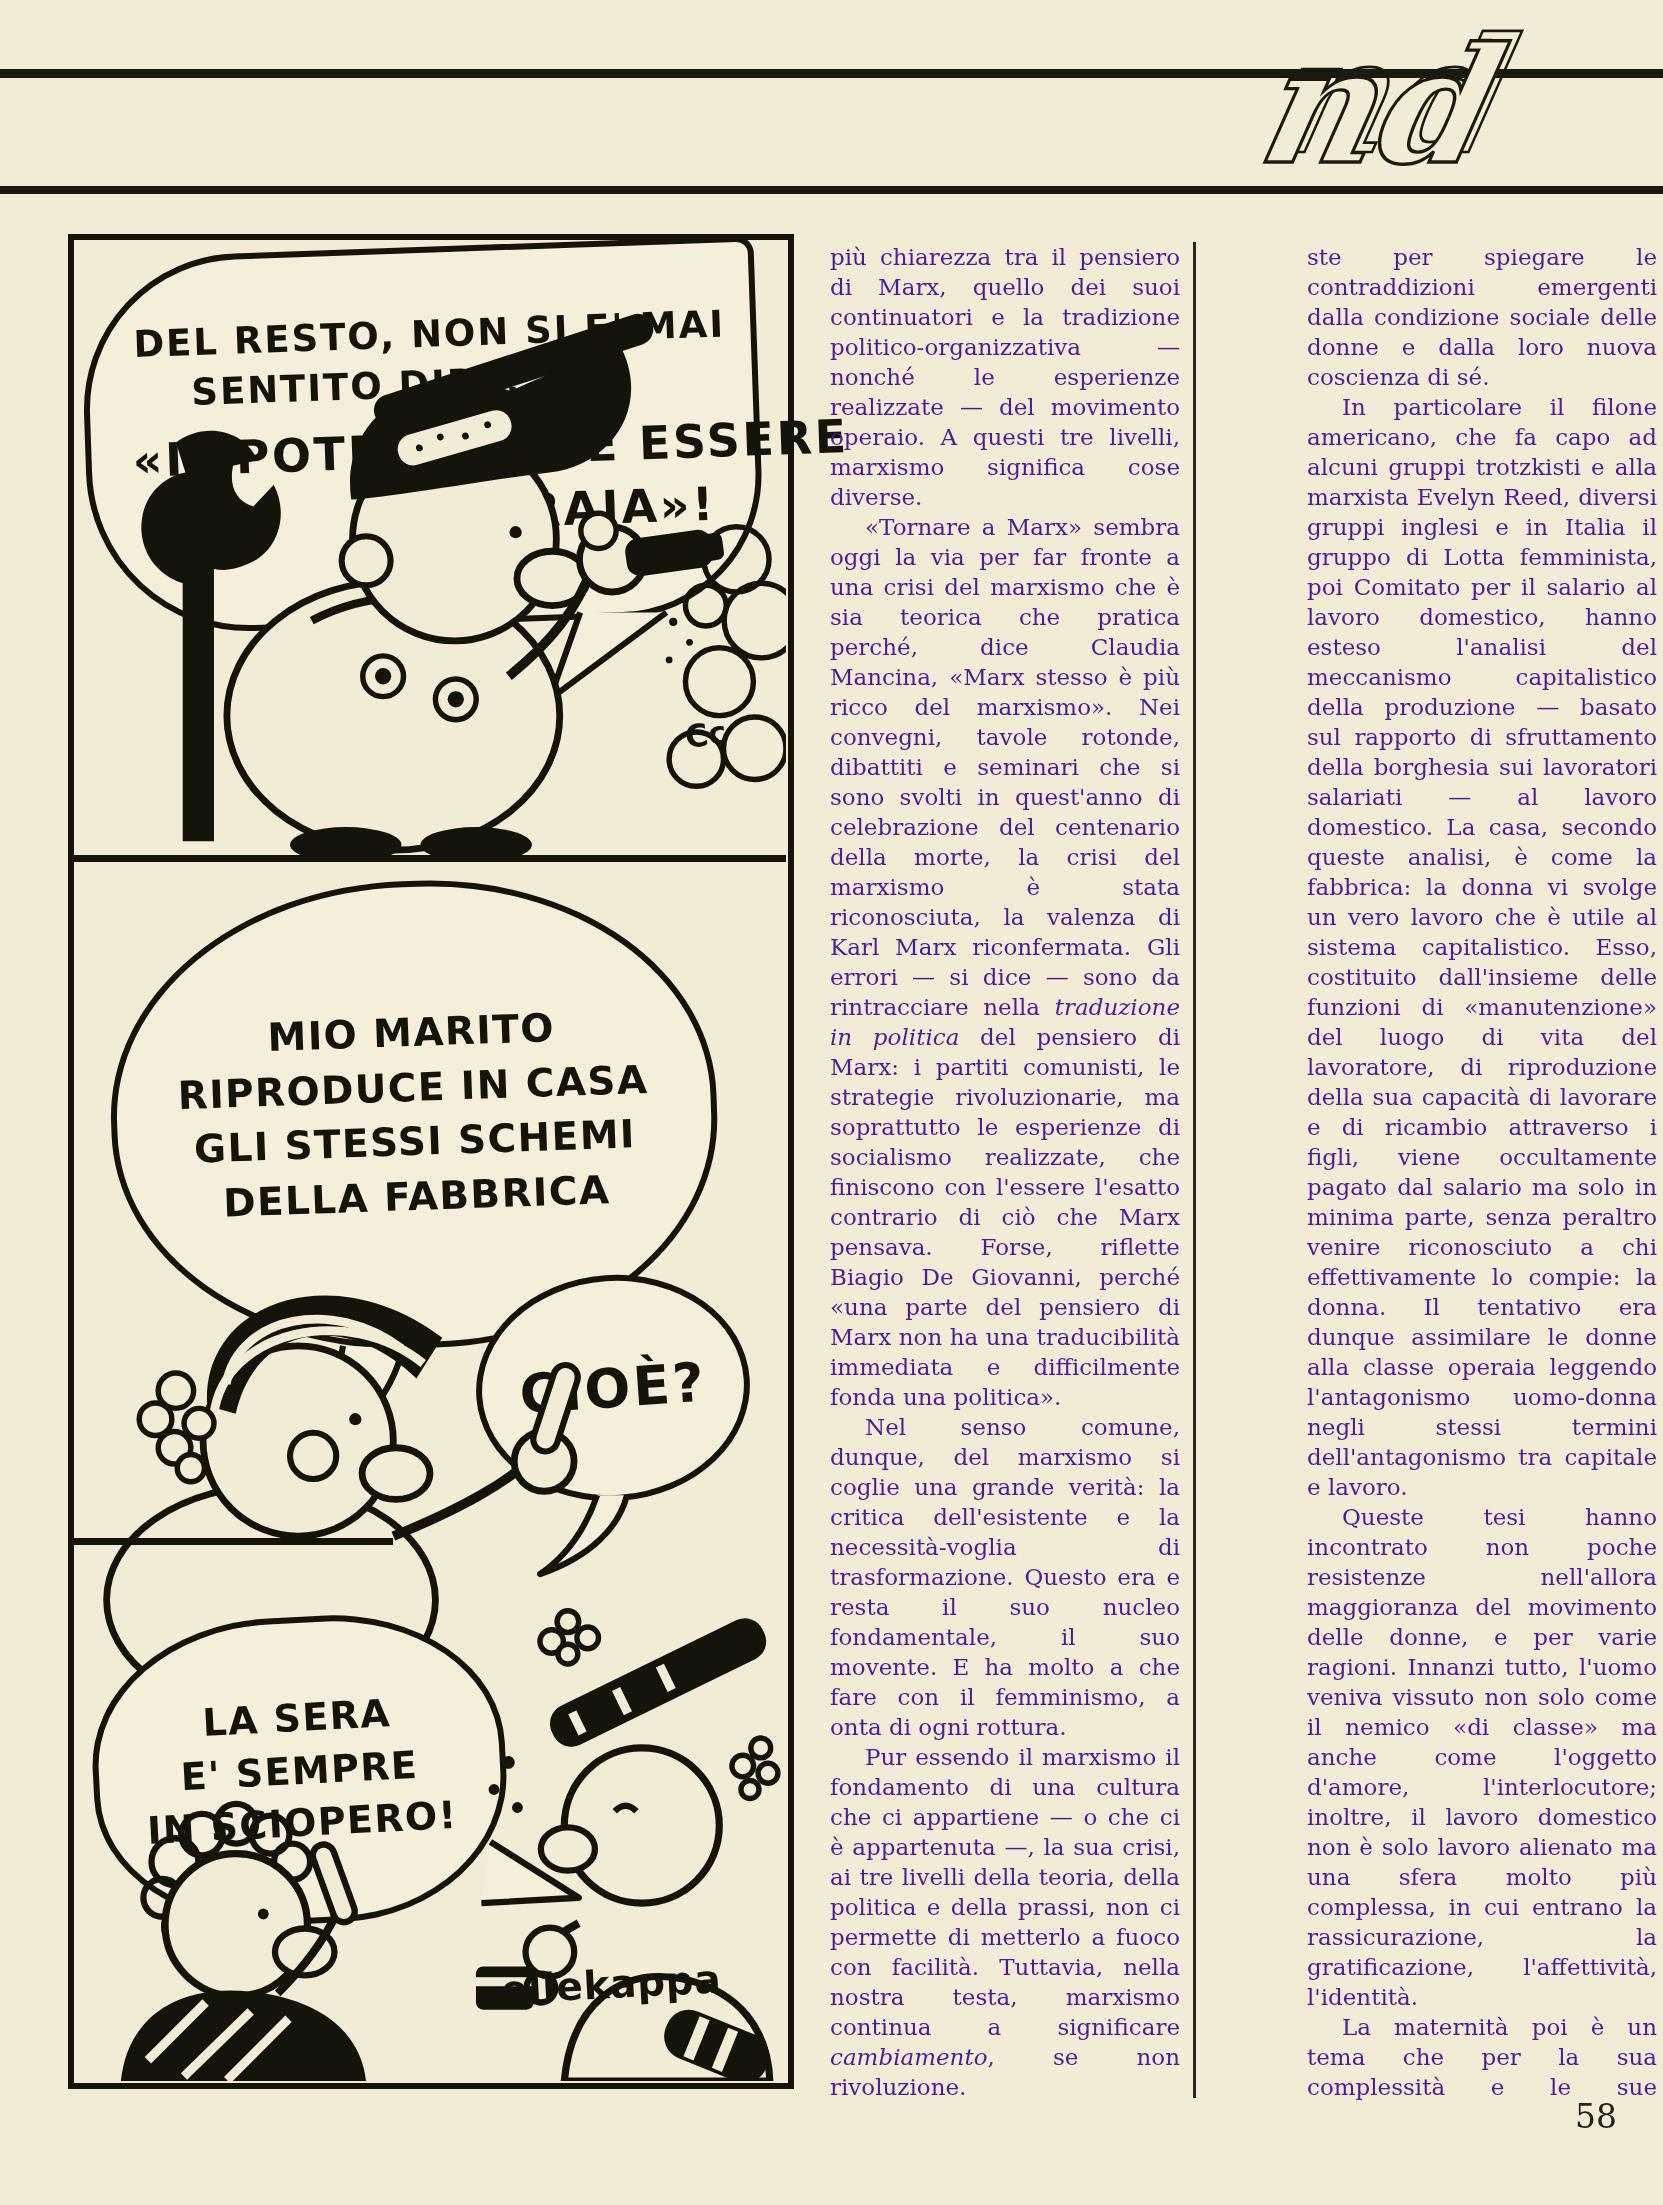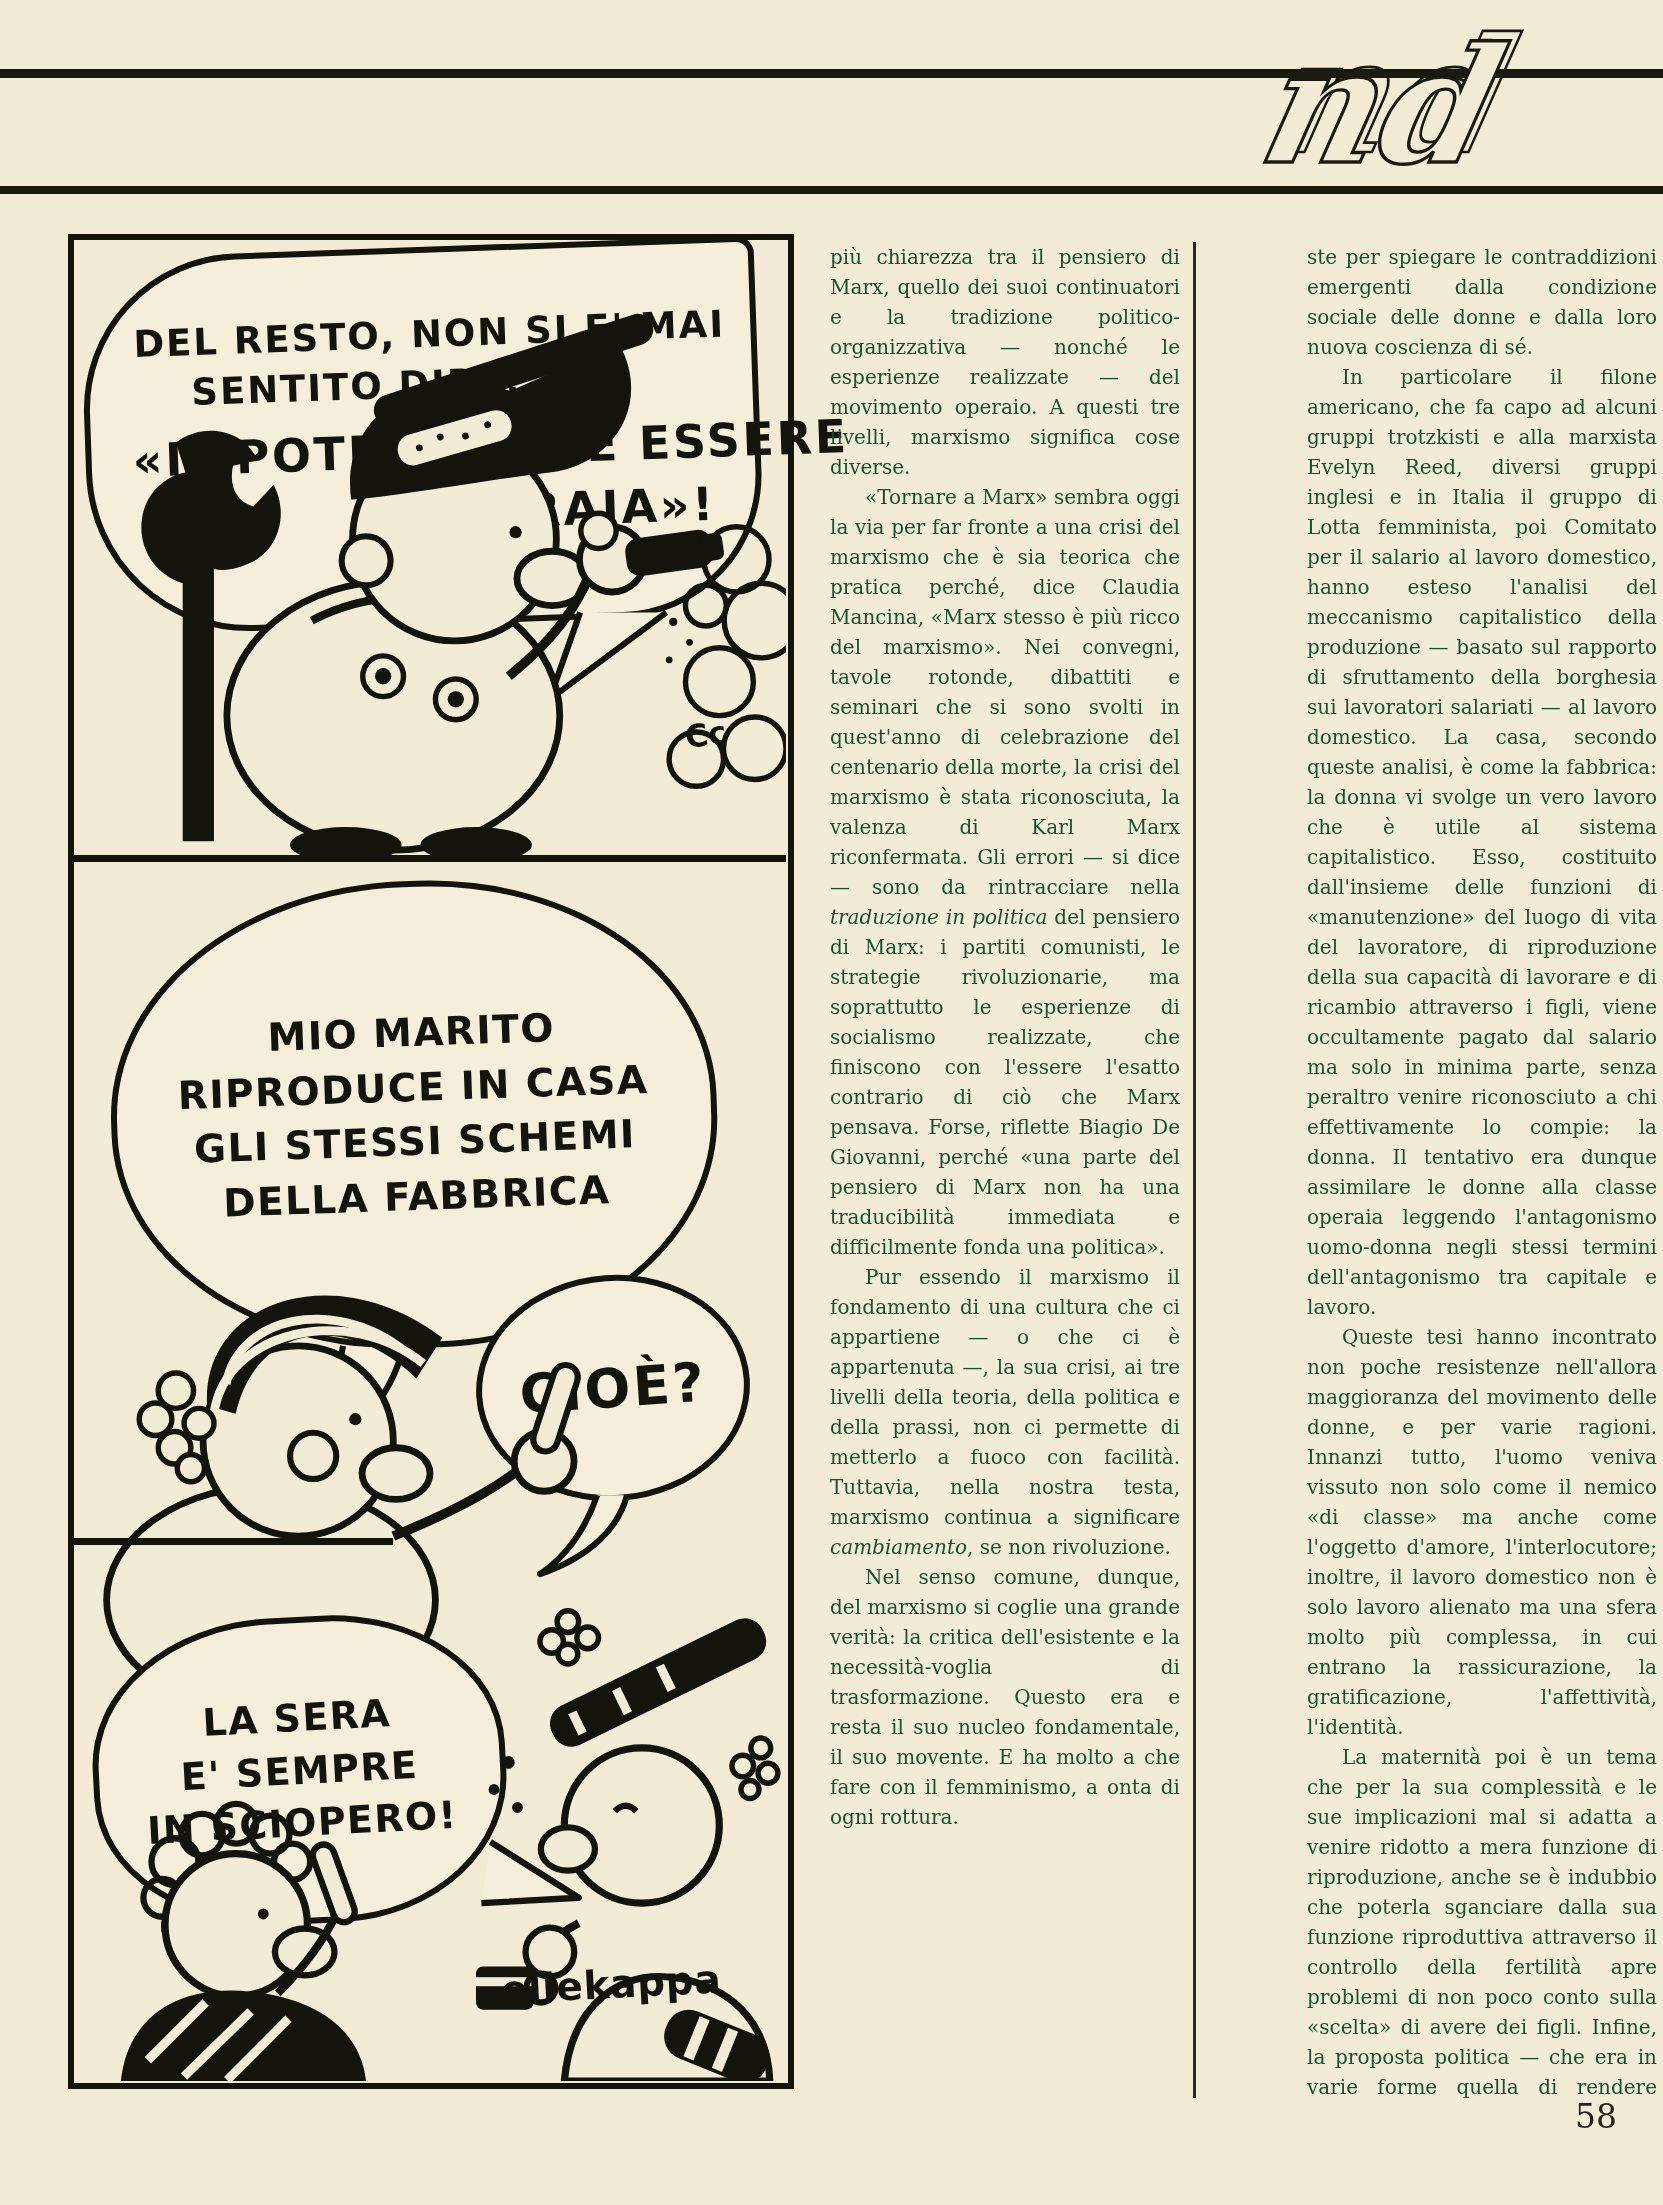--- a/index.html
+++ b/index.html
@@ -29,21 +29,21 @@
   .cioe{left:402px;top:413px;width:274px;height:226px;border-radius:50%;
         font-size:54px;font-weight:800;text-align:center;transform:rotate(-4deg);letter-spacing:2.7px;}
   .b3{left:19px;top:73px;width:413px;height:307px;border-radius:183px 177px 170px 183px / 143px 136px 143px 136px;
       font-size:38px;letter-spacing:1.4px;transform:rotate(-3deg);text-align:center;padding:0 13.6px;}
   .b3 div{margin:4.1px 0;}
   .signature{position:absolute;left:427px;top:418px;font-family:"DejaVu Sans","Liberation Sans",sans-serif;
              font-weight:800;font-size:39px;color:#15140c;transform:rotate(-3deg);letter-spacing:0.7px;}
   .art{position:absolute;left:0;top:0;pointer-events:none;}
   
   .col{position:absolute;top:242px;width:350px;height:1859px;overflow:hidden;
-       font-size:20px;line-height:30px;text-align:justify;color:#14532d;}
+       font-size:23px;line-height:30px;text-align:justify;color:#4c1d95;}
   .col p{margin:0;}
   .col p.indent{text-indent:35px;}
   .col em{font-style:italic;}
   .col1{left:830px;}
   .col2{left:1307px;}
   .divider{position:absolute;left:1193px;top:242px;width:2.7px;height:1856px;background:#2a2920;}
   .pagenum{position:absolute;left:1575px;top:2097px;font-size:33px;color:#26241a;}
 </style>
 </head>
 <body>
@@ -233,22 +233,22 @@
           </g>
         </g>
       </svg>
       <div class="signature">ellekappa</div>
     </div>
   </div>
 
   <div class="col col1">
       <p><span>più chiarezza tra il pensiero di Marx, quello dei suoi continuatori e la tradizione politico-organizzativa — nonché le esperienze realizzate — del movimento operaio. A questi tre livelli, marxismo significa cose diverse.</span></p>
       <p class="indent"><span>«Tornare a Marx» sembra oggi la via per far fronte a una crisi del marxismo che è sia teorica che pratica perché, dice Claudia Mancina, «Marx stesso è più ricco del marxismo». Nei convegni, tavole rotonde, dibattiti e seminari che si sono svolti in quest'anno di celebrazione del centenario della morte, la crisi del marxismo è stata riconosciuta, la valenza di Karl Marx riconfermata. Gli errori — si dice — sono da rintracciare nella </span><em>traduzione in politica</em><span> del pensiero di Marx: i partiti comunisti, le strategie rivoluzionarie, ma soprattutto le esperienze di socialismo realizzate, che finiscono con l'essere l'esatto contrario di ciò che Marx pensava. Forse, riflette Biagio De Giovanni, perché «una parte del pensiero di Marx non ha una traducibilità immediata e difficilmente fonda una politica».</span></p>
+      <p class="indent"><span>Nel senso comune, dunque, del marxismo si coglie una grande verità: la critica dell'esistente e la necessità-voglia di trasformazione. Questo era e resta il suo nucleo fondamentale, il suo movente. E ha molto a che fare con il femminismo, a onta di ogni rottura.</span></p>
       <p class="indent"><span>Pur essendo il marxismo il fondamento di una cultura che ci appartiene — o che ci è appartenuta —, la sua crisi, ai tre livelli della teoria, della politica e della prassi, non ci permette di metterlo a fuoco con facilità. Tuttavia, nella nostra testa, marxismo continua a significare </span><em>cambiamento</em><span>, se non rivoluzione.</span></p>
-      <p class="indent"><span>Nel senso comune, dunque, del marxismo si coglie una grande verità: la critica dell'esistente e la necessità-voglia di trasformazione. Questo era e resta il suo nucleo fondamentale, il suo movente. E ha molto a che fare con il femminismo, a onta di ogni rottura.</span></p>
     </div>
   <div class="divider"></div>
   <div class="col col2">
       <p><span>ste per spiegare le contraddizioni emergenti dalla condizione sociale delle donne e dalla loro nuova coscienza di sé.</span></p>
       <p class="indent"><span>In particolare il filone americano, che fa capo ad alcuni gruppi trotzkisti e alla marxista Evelyn Reed, diversi gruppi inglesi e in Italia il gruppo di Lotta femminista, poi Comitato per il salario al lavoro domestico, hanno esteso l'analisi del meccanismo capitalistico della produzione — basato sul rapporto di sfruttamento della borghesia sui lavoratori salariati — al lavoro domestico. La casa, secondo queste analisi, è come la fabbrica: la donna vi svolge un vero lavoro che è utile al sistema capitalistico. Esso, costituito dall'insieme delle funzioni di «manutenzione» del luogo di vita del lavoratore, di riproduzione della sua capacità di lavorare e di ricambio attraverso i figli, viene occultamente pagato dal salario ma solo in minima parte, senza peraltro venire riconosciuto a chi effettivamente lo compie: la donna. Il tentativo era dunque assimilare le donne alla classe operaia leggendo l'antagonismo uomo-donna negli stessi termini dell'antagonismo tra capitale e lavoro.</span></p>
       <p class="indent"><span>Queste tesi hanno incontrato non poche resistenze nell'allora maggioranza del movimento delle donne, e per varie ragioni. Innanzi tutto, l'uomo veniva vissuto non solo come il nemico «di classe» ma anche come l'oggetto d'amore, l'interlocutore; inoltre, il lavoro domestico non è solo lavoro alienato ma una sfera molto più complessa, in cui entrano la rassicurazione, la gratificazione, l'affettività, l'identità.</span></p>
       <p class="indent"><span>La maternità poi è un tema che per la sua complessità e le sue implicazioni mal si adatta a venire ridotto a mera funzione di riproduzione, anche se è indubbio che poterla sganciare dalla sua funzione riproduttiva attraverso il controllo della fertilità apre problemi di non poco conto sulla «scelta» di avere dei figli. Infine, la proposta politica — che era in varie forme quella di rendere evidente il lavoro domestico delle donne quantificandolo in un</span></p>
     </div>
 
   <div class="pagenum">58</div>

